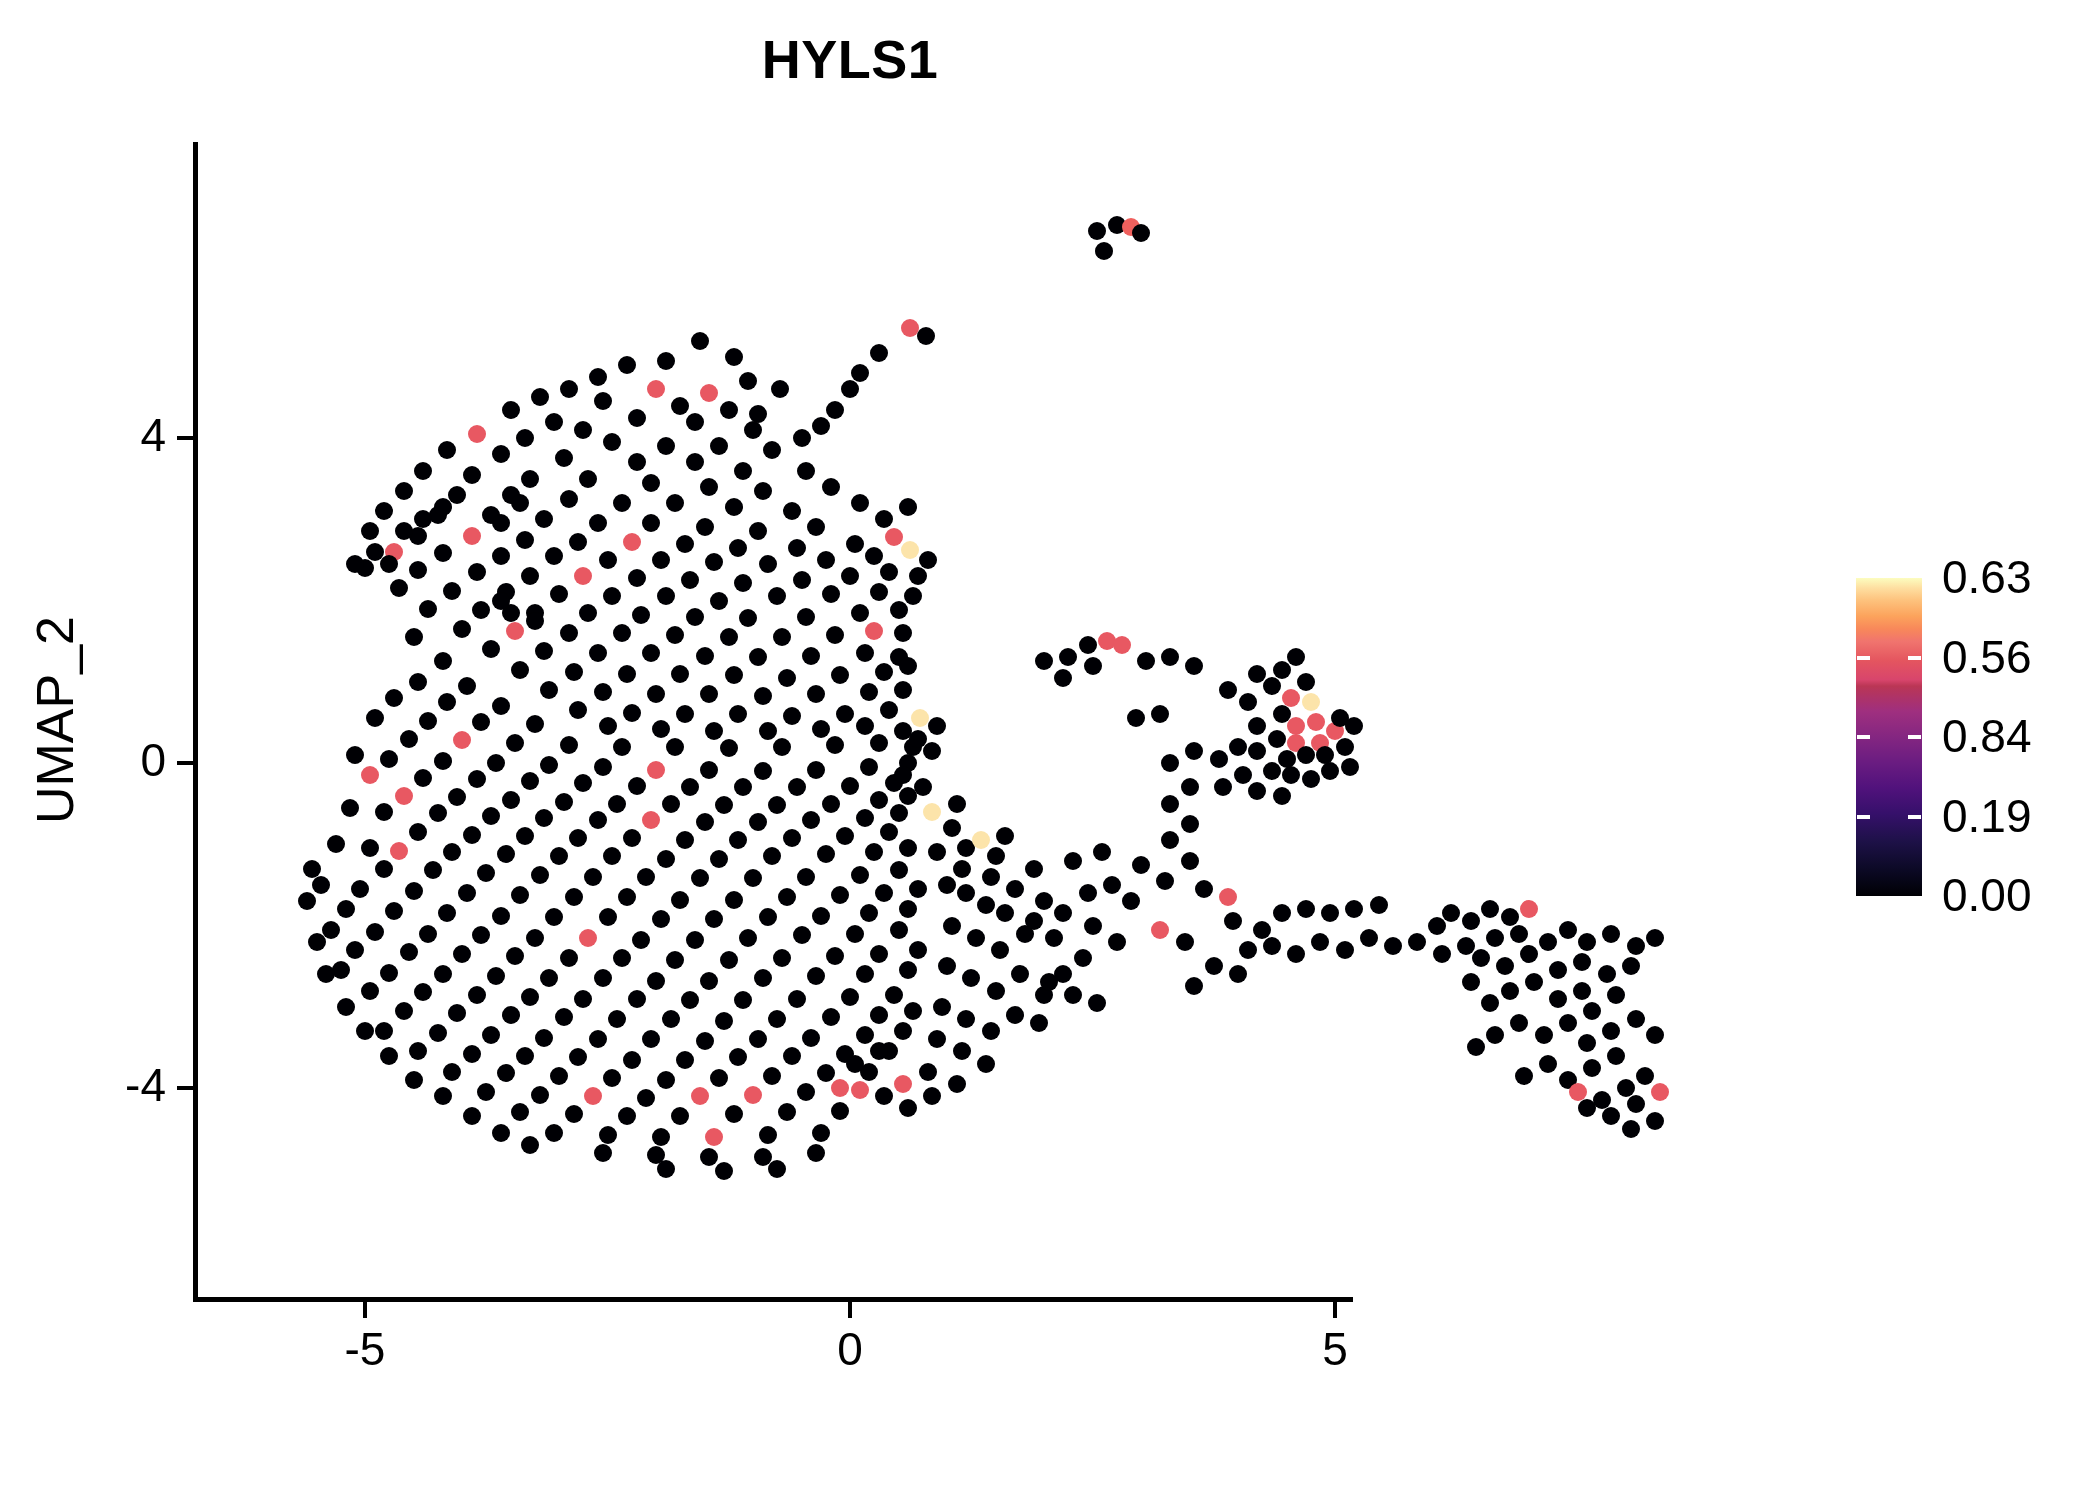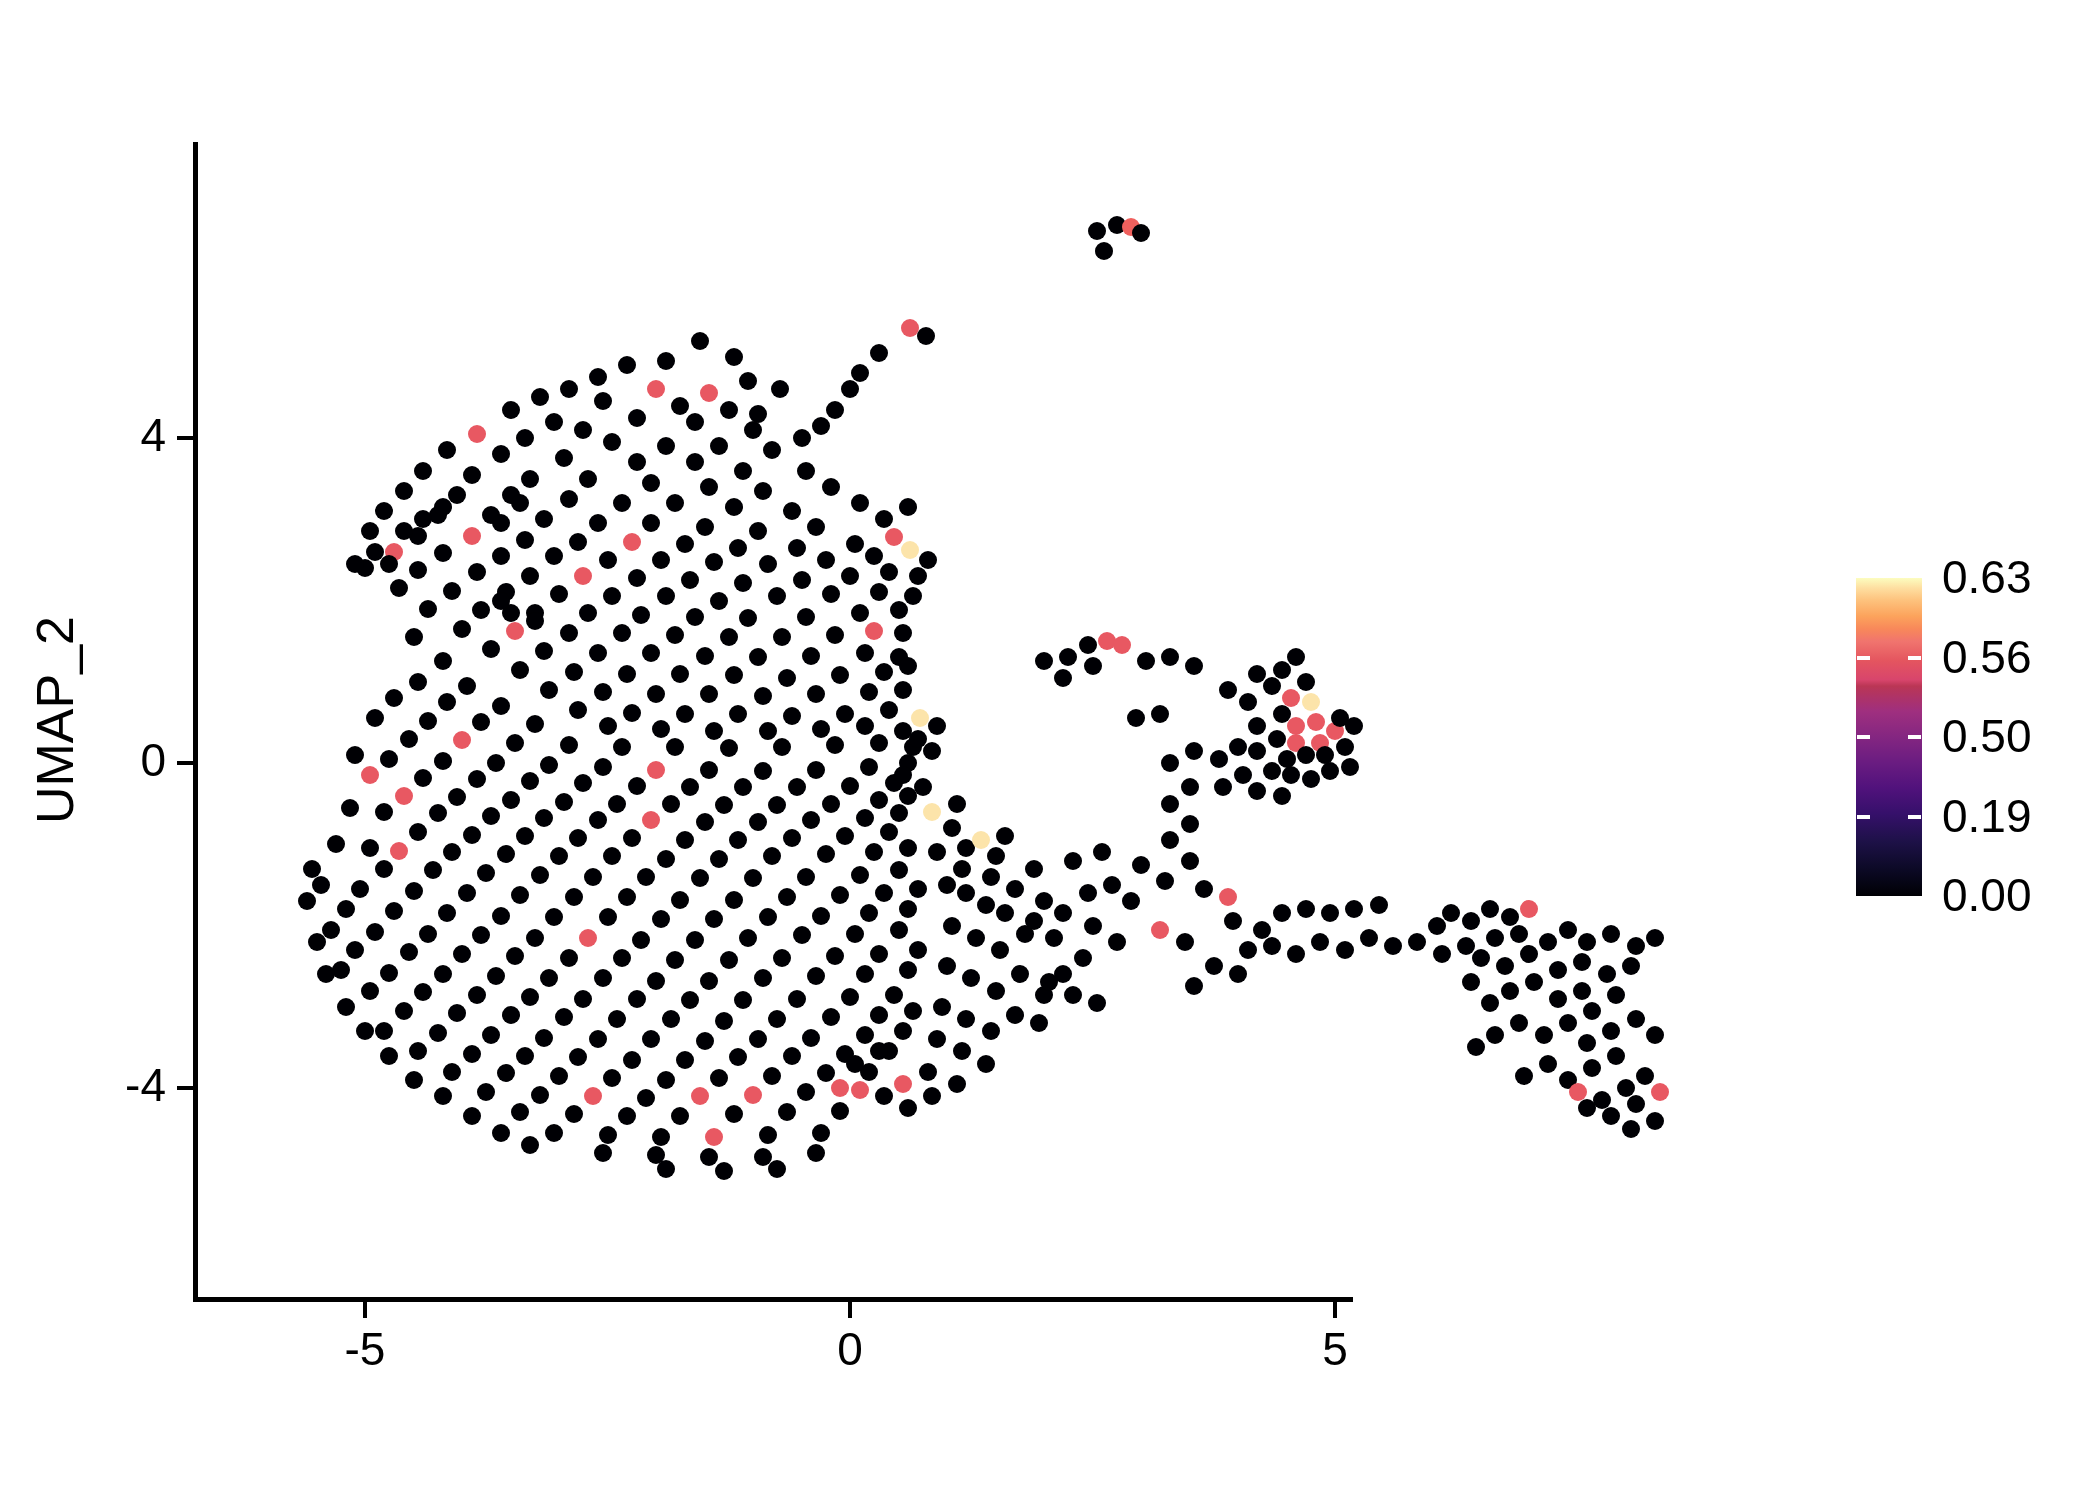--- a/index.html
+++ b/index.html
@@ -171,20 +171,21 @@
     font-size: 46px;
     color: #000000;
     white-space: nowrap;
   }
 </style>
 </head>
 <body>
 
 <div id="root">
 
+  <div id="plot-title">HYLS1</div>
 
   <div id="panel">
     <div id="points-layer">
         <div class="pt" style="left: 901.35px; top: 88.8125px; background: rgb(0, 0, 4);"></div>
         <div class="pt" style="left: 920.75px; top: 83.125px; background: rgb(0, 0, 4);"></div>
         <div class="pt" style="left: 935.3px; top: 84.75px; background: rgb(240, 96, 93);"></div>
         <div class="pt" style="left: 908.14px; top: 109.125px; background: rgb(0, 0, 4);"></div>
         <div class="pt" style="left: 945px; top: 91.25px; background: rgb(0, 0, 4);"></div>
         <div class="pt" style="left: 714.14px; top: 186.312px; background: rgb(232, 88, 98);"></div>
         <div class="pt" style="left: 729.66px; top: 194.438px; background: rgb(0, 0, 4);"></div>
@@ -853,21 +854,21 @@
 
   <div id="legend">
     <div id="colorbar"></div>
     <div id="cb-ticks">
         <div class="cb-label" style="top: -28px;">0.63</div>
         <div class="cb-tick-left" style="top: 77.5px;"></div>
         <div class="cb-tick-right" style="top: 77.5px; right: 175px;"></div>
         <div class="cb-label" style="top: 51.5px;">0.56</div>
         <div class="cb-tick-left" style="top: 157px;"></div>
         <div class="cb-tick-right" style="top: 157px; right: 175px;"></div>
-        <div class="cb-label" style="top: 131px;">0.50</div>
+        <div class="cb-label" style="top: 131px;">0.84</div>
         <div class="cb-tick-left" style="top: 236.5px;"></div>
         <div class="cb-tick-right" style="top: 236.5px; right: 175px;"></div>
         <div class="cb-label" style="top: 210.5px;">0.19</div>
         <div class="cb-label" style="top: 290px;">0.00</div>
       </div>
   </div>
 
 </div>
 
 </body></html>

